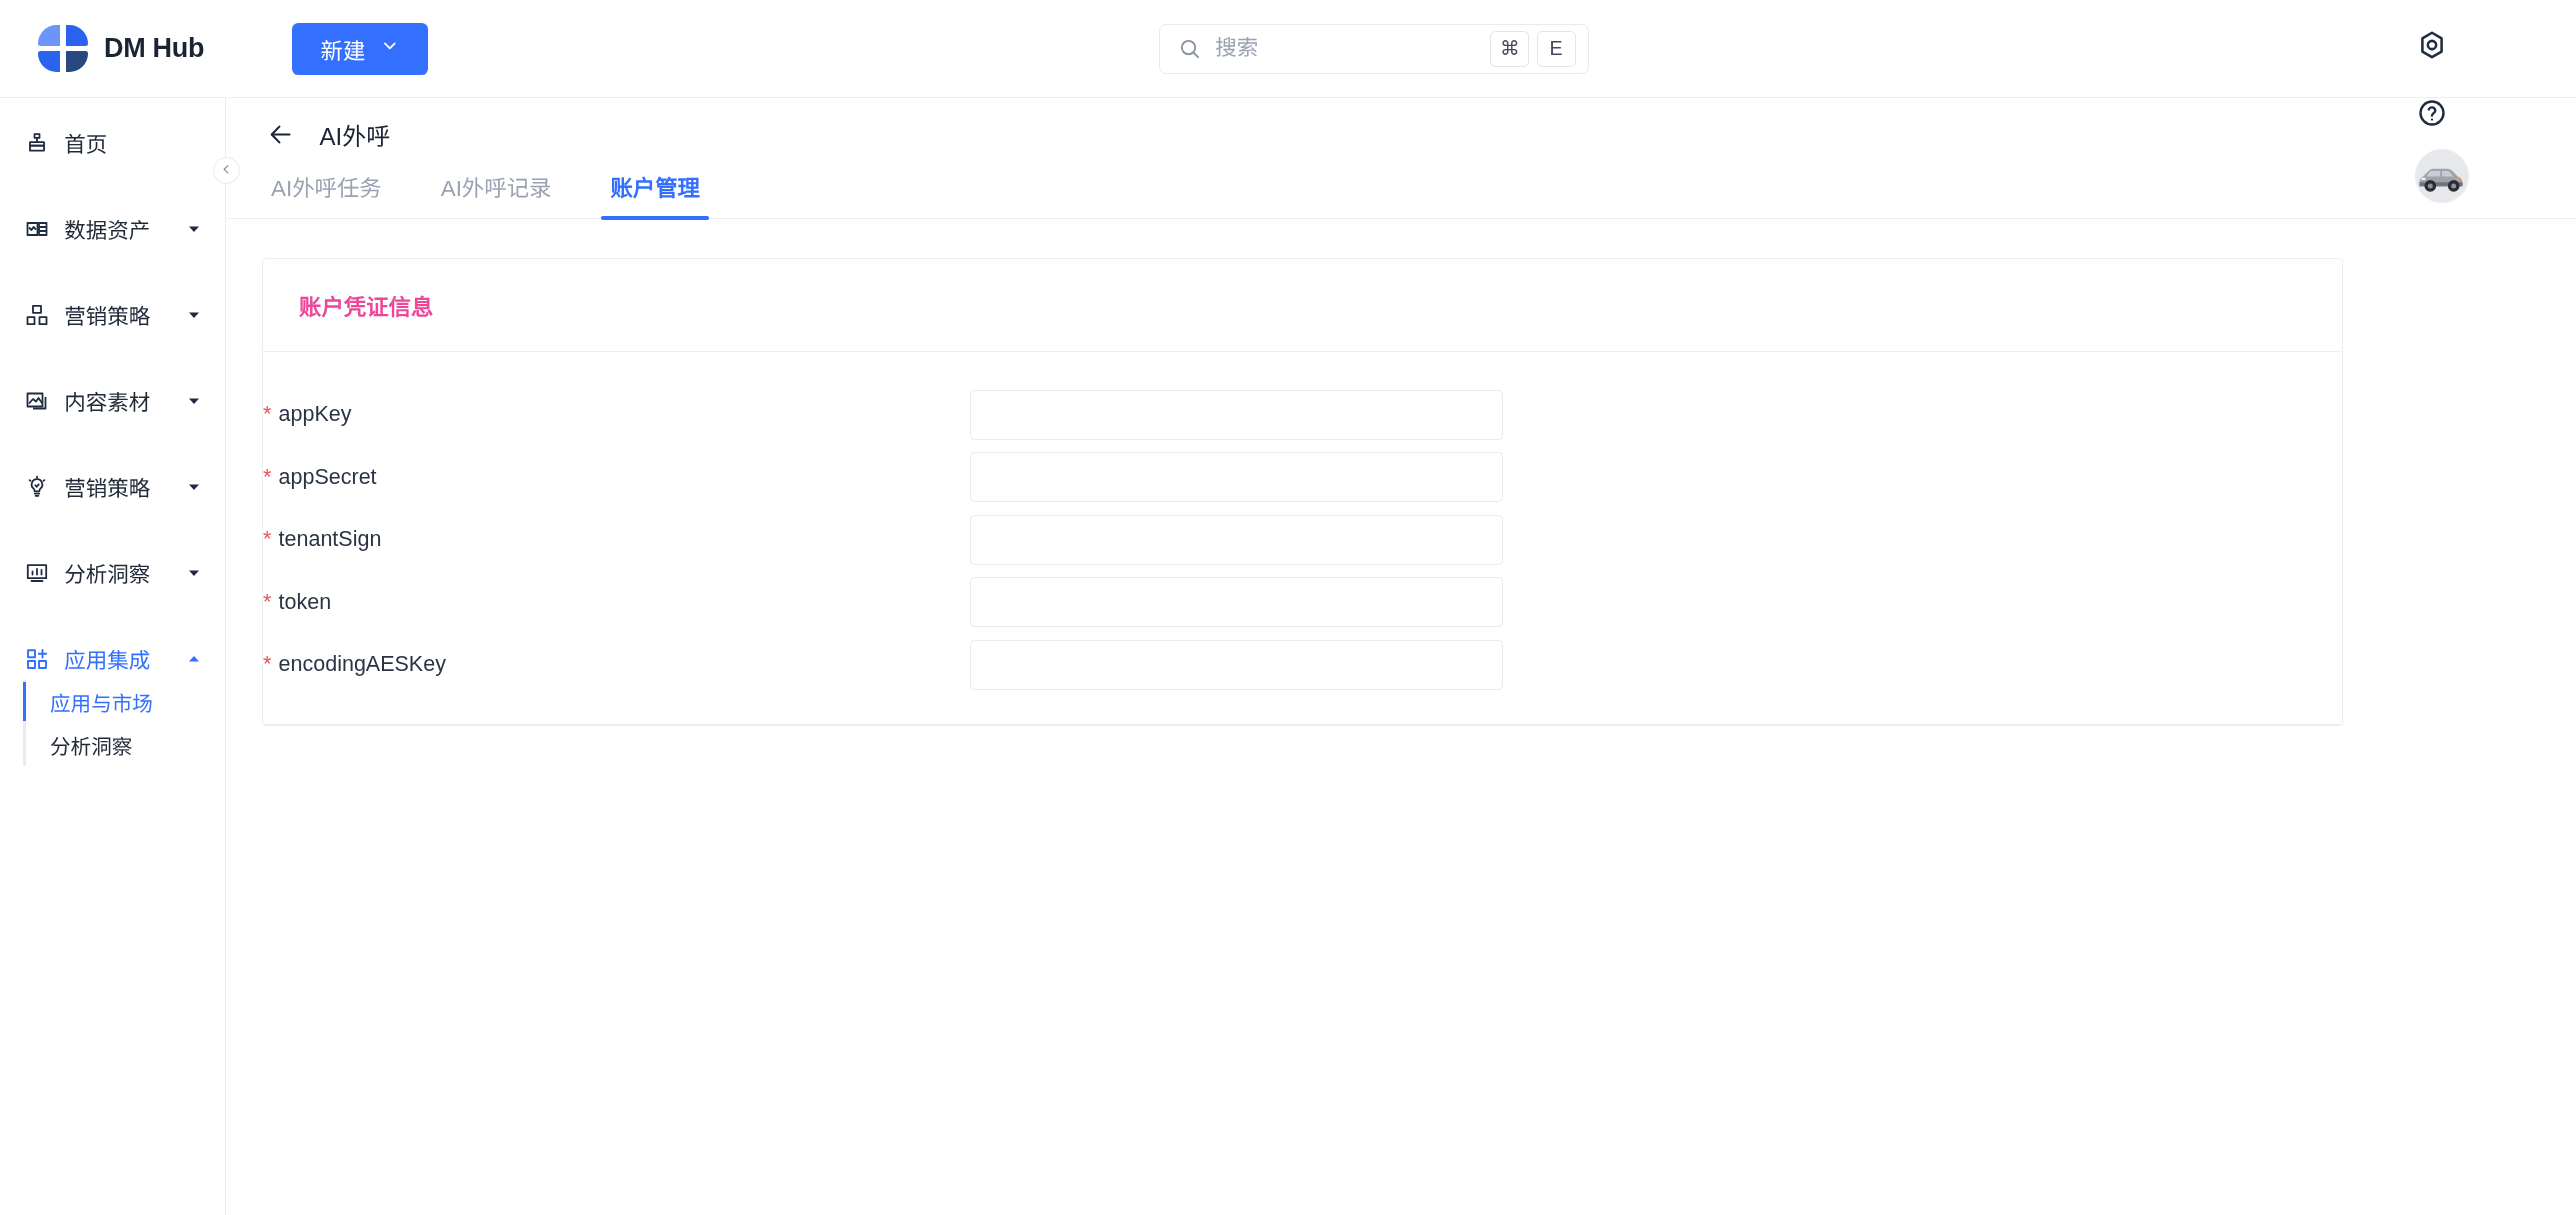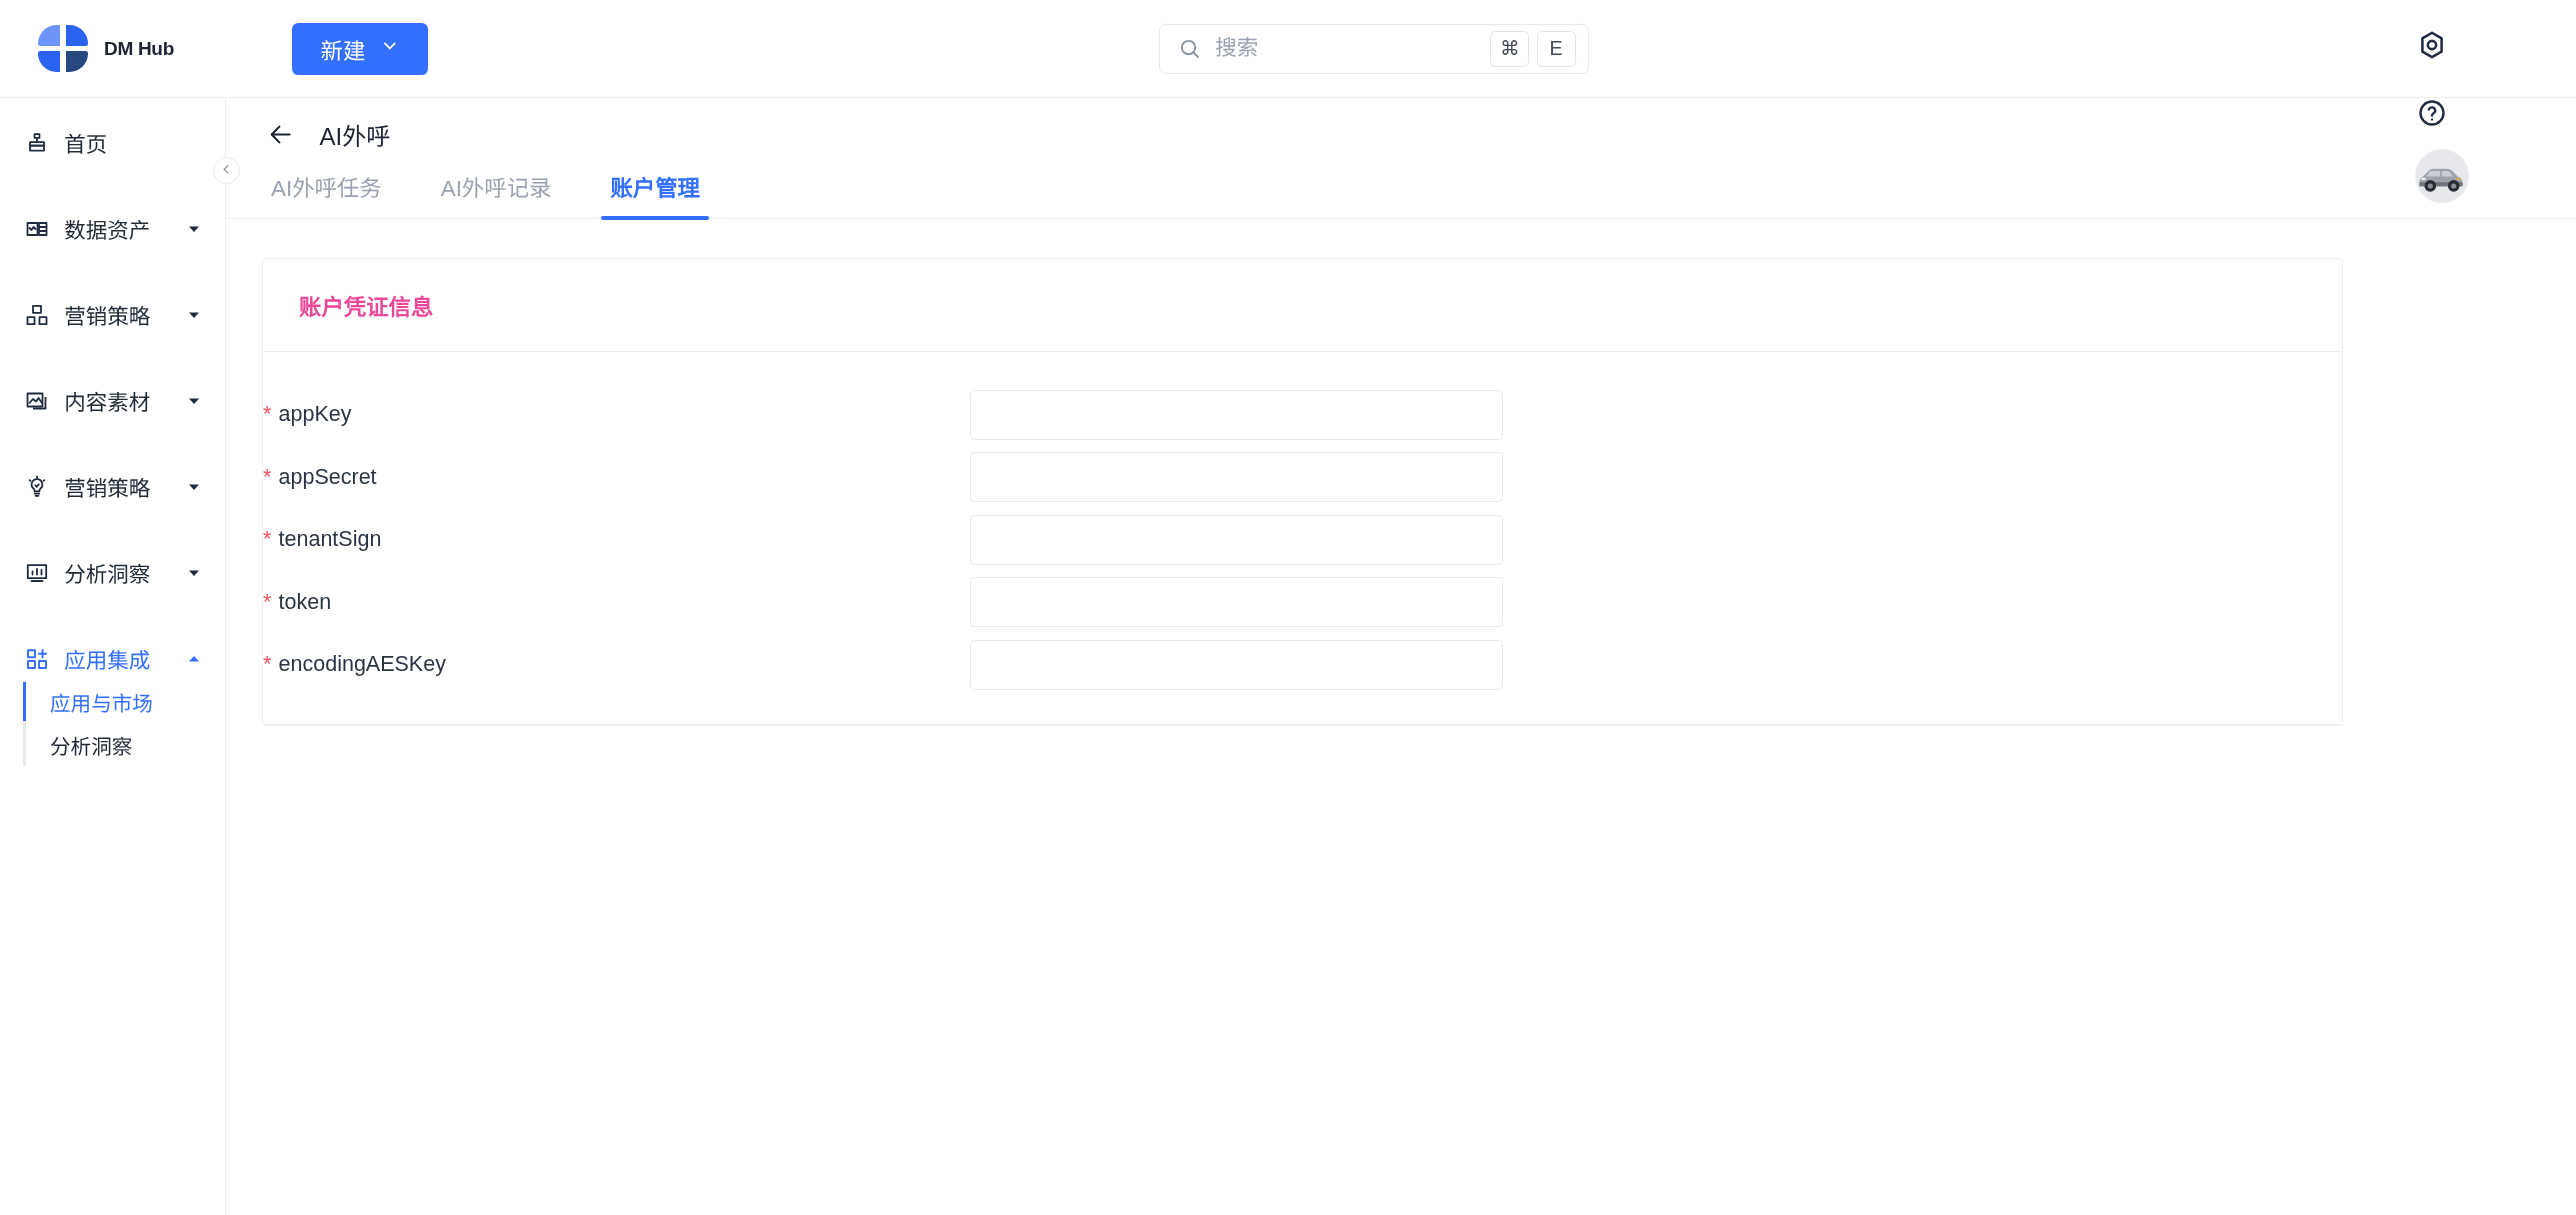--- a/index.html
+++ b/index.html
@@ -22,21 +22,21 @@
     position: relative; z-index: 30;
   }
   .brand { display: flex; align-items: center; width: 269px; padding-left: 38px; }
   .logo-mark { width: 50px; height: 47px; position: relative; flex: 0 0 50px; }
   .logo-q { position: absolute; width: 22.4px; height: 20.6px; }
   .logo-q.tl { left: 0; top: 0; background: #6c94fb; border-top-left-radius: 19.7px; border-bottom-left-radius: 2.7px; }
   .logo-q.tr { right: 0; top: 0; background: #2a63f0; border-top-right-radius: 19.7px; border-bottom-right-radius: 2.7px; }
   .logo-q.bl { left: 0; bottom: 0; background: #2a63f0; border-bottom-left-radius: 19.7px; border-top-left-radius: 2.7px; }
   .logo-q.br { right: 0; bottom: 0; background: #27497f; border-bottom-right-radius: 19.7px; border-top-right-radius: 2.7px; }
   .brand-name {
-    font-size: 19px; font-weight: 700; color: #1c2333;
+    font-size: 27px; font-weight: 700; color: #1c2333;
     margin-left: 16px; letter-spacing: -0.3px; white-space: nowrap;
   }
   .new-btn {
     margin-left: 23px; height: 52px; min-width: 136px;
     background: #3370ff; color: #fff; border: none; border-radius: 6.3px;
     font-size: 22.4px; font-family: inherit; font-weight: 500;
     display: flex; align-items: center; justify-content: center; gap: 14.3px;
     cursor: pointer; padding: 0 19.7px; white-space: nowrap;
   }
   .new-btn .chev { display: block; }

